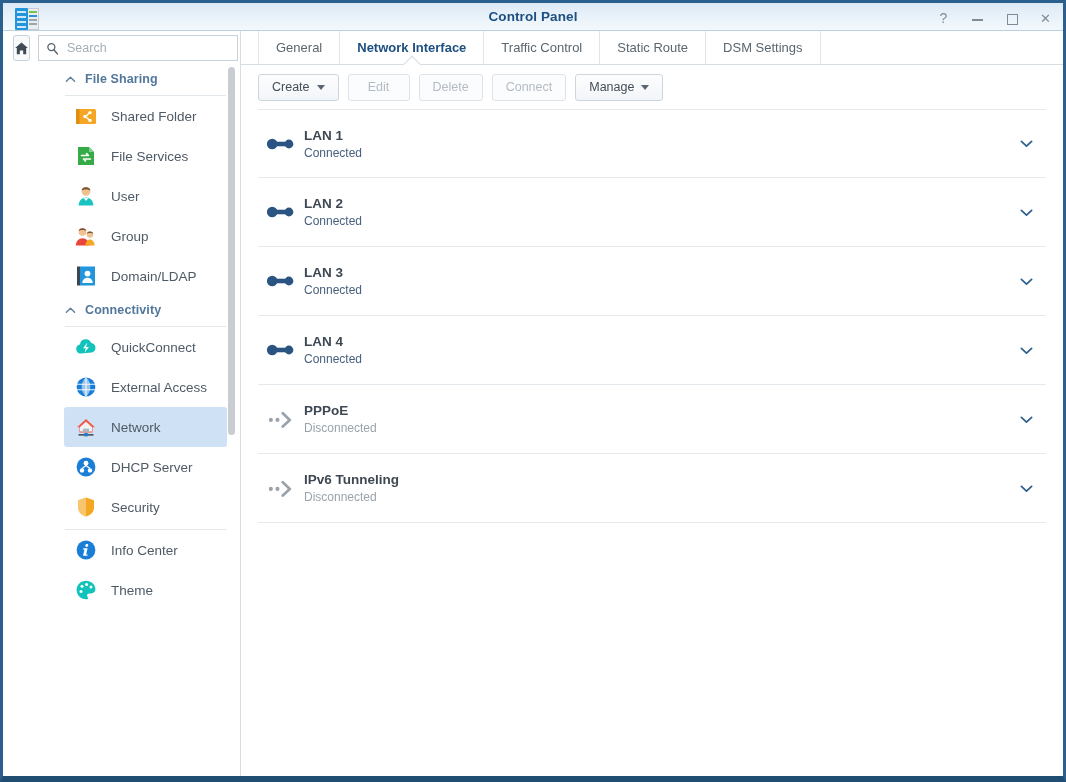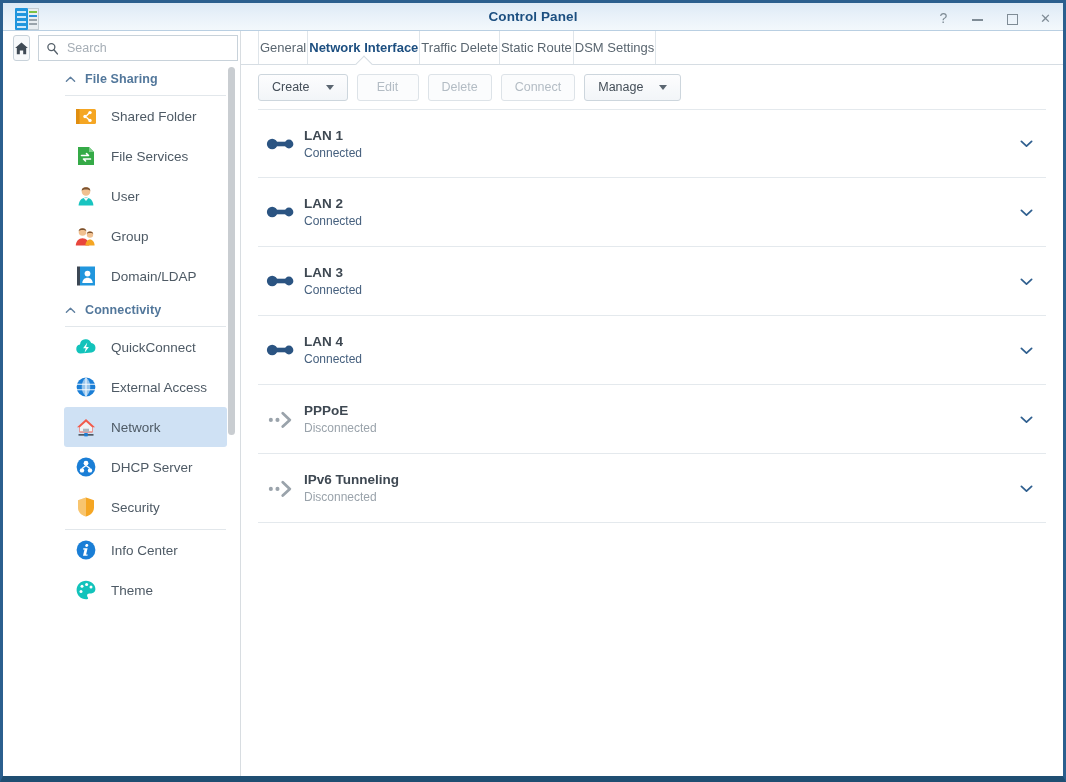--- a/index.html
+++ b/index.html
@@ -131,21 +131,21 @@
   
   .main {
     position: absolute; left: 238px; right: 0; top: 31px; bottom: 0;
     background: #ffffff;
   }
   .tabs {
     height: 34px; display: flex; align-items: stretch;
     border-bottom: 1px solid #d6dde3; padding-left: 17px; position: relative;
   }
   .tab {
-    display: flex; align-items: center; padding: 0 1px;
+    display: flex; align-items: center; padding: 0 17px;
     font-size: 13px; color: #5a6670; cursor: pointer;
     border-left: 1px solid #dfe5ea; position: relative;
   }
   .tab:first-child { border-left: 1px solid #dfe5ea; }
   .tab:last-child { border-right: 1px solid #dfe5ea; }
   .tab.active { color: #1d4f80; font-weight: bold; }
   .tab.active::after {
     content: ""; position: absolute; left: 50%; bottom: -6px;
     margin-left: -6px; width: 11px; height: 11px;
     background: #ffffff; border-left: 1px solid #d6dde3; border-top: 1px solid #d6dde3;
@@ -153,21 +153,21 @@
   }
 
   .toolbar {
     height: 44px; display: flex; align-items: center; gap: 9px; padding: 0 17px;
   }
   .tb-btn {
     height: 27px; min-width: 62px; padding: 0 13px;
     background: linear-gradient(to bottom, #fdfdfe, #f2f5f8);
     border: 1px solid #cdd6dd; border-radius: 3px;
     font-size: 12.5px; color: #444e58; cursor: pointer;
-    display: inline-flex; align-items: center; justify-content: center; gap: 16px;
+    display: inline-flex; align-items: center; justify-content: center; gap: 7px;
     font-family: "Liberation Sans", sans-serif;
   }
   .tb-btn.disabled { color: #b3bcc4; cursor: default; background: #fbfcfd; border-color: #dde3e8; }
   .caret {
     width: 0; height: 0; border-left: 4px solid transparent;
     border-right: 4px solid transparent; border-top: 5px solid #5b6671;
   }
 
   .iface-list { padding: 0 17px; }
   .iface-row {
@@ -359,21 +359,21 @@
 
   <div class="main">
     <div class="tabs" id="tabs">
         <div class="tab">
           <span>General</span>
         </div>
         <div class="tab active">
           <span>Network Interface</span>
         </div>
         <div class="tab">
-          <span>Traffic Delete</span>
+          <span>Traffic Control</span>
         </div>
         <div class="tab">
           <span>Static Route</span>
         </div>
         <div class="tab">
           <span>DSM Settings</span>
         </div>
       </div>
     <div class="toolbar" id="toolbar">
         <div class="tb-btn">

